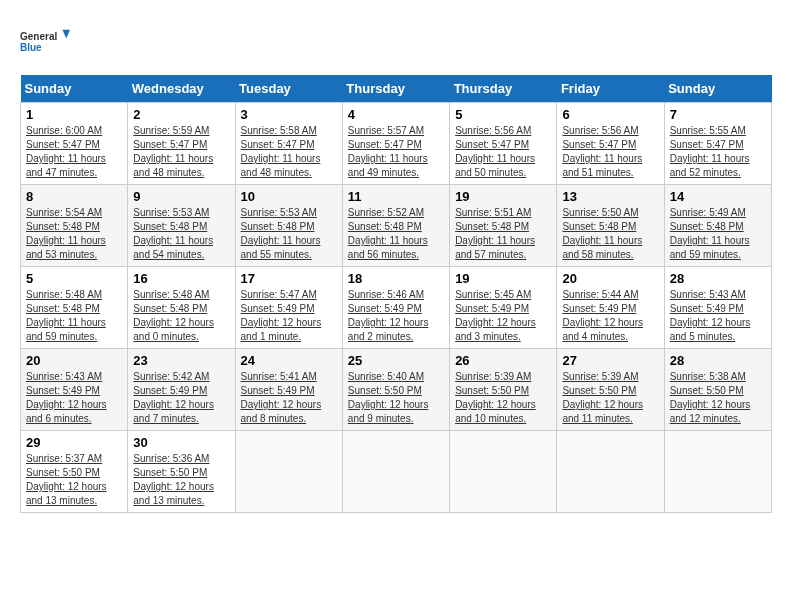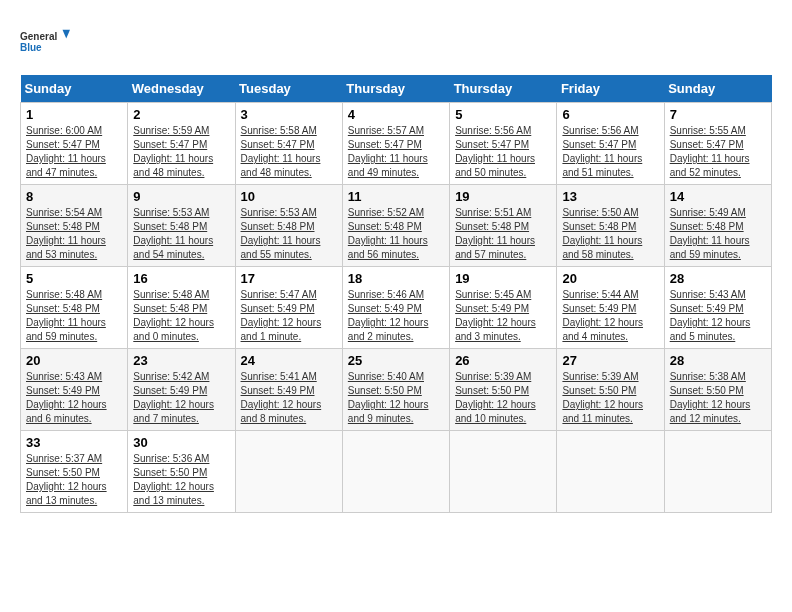--- a/index.html
+++ b/index.html
@@ -330,21 +330,21 @@
           <span class="day-num">28</span>
         <div class="day-info">
           Sunrise: 5:38 AM<br>
           Sunset: 5:50 PM<br>
           Daylight: 12 hours and 12 minutes.
         </div>
         </td>
       </tr>
       <tr>
         <td>
-          <span class="day-num">33</span>
+          <span class="day-num">29</span>
         <div class="day-info">
           Sunrise: 5:37 AM<br>
           Sunset: 5:50 PM<br>
           Daylight: 12 hours and 13 minutes.
         </div>
         </td>
         <td>
           <span class="day-num">30</span>
         <div class="day-info">
           Sunrise: 5:36 AM<br>

